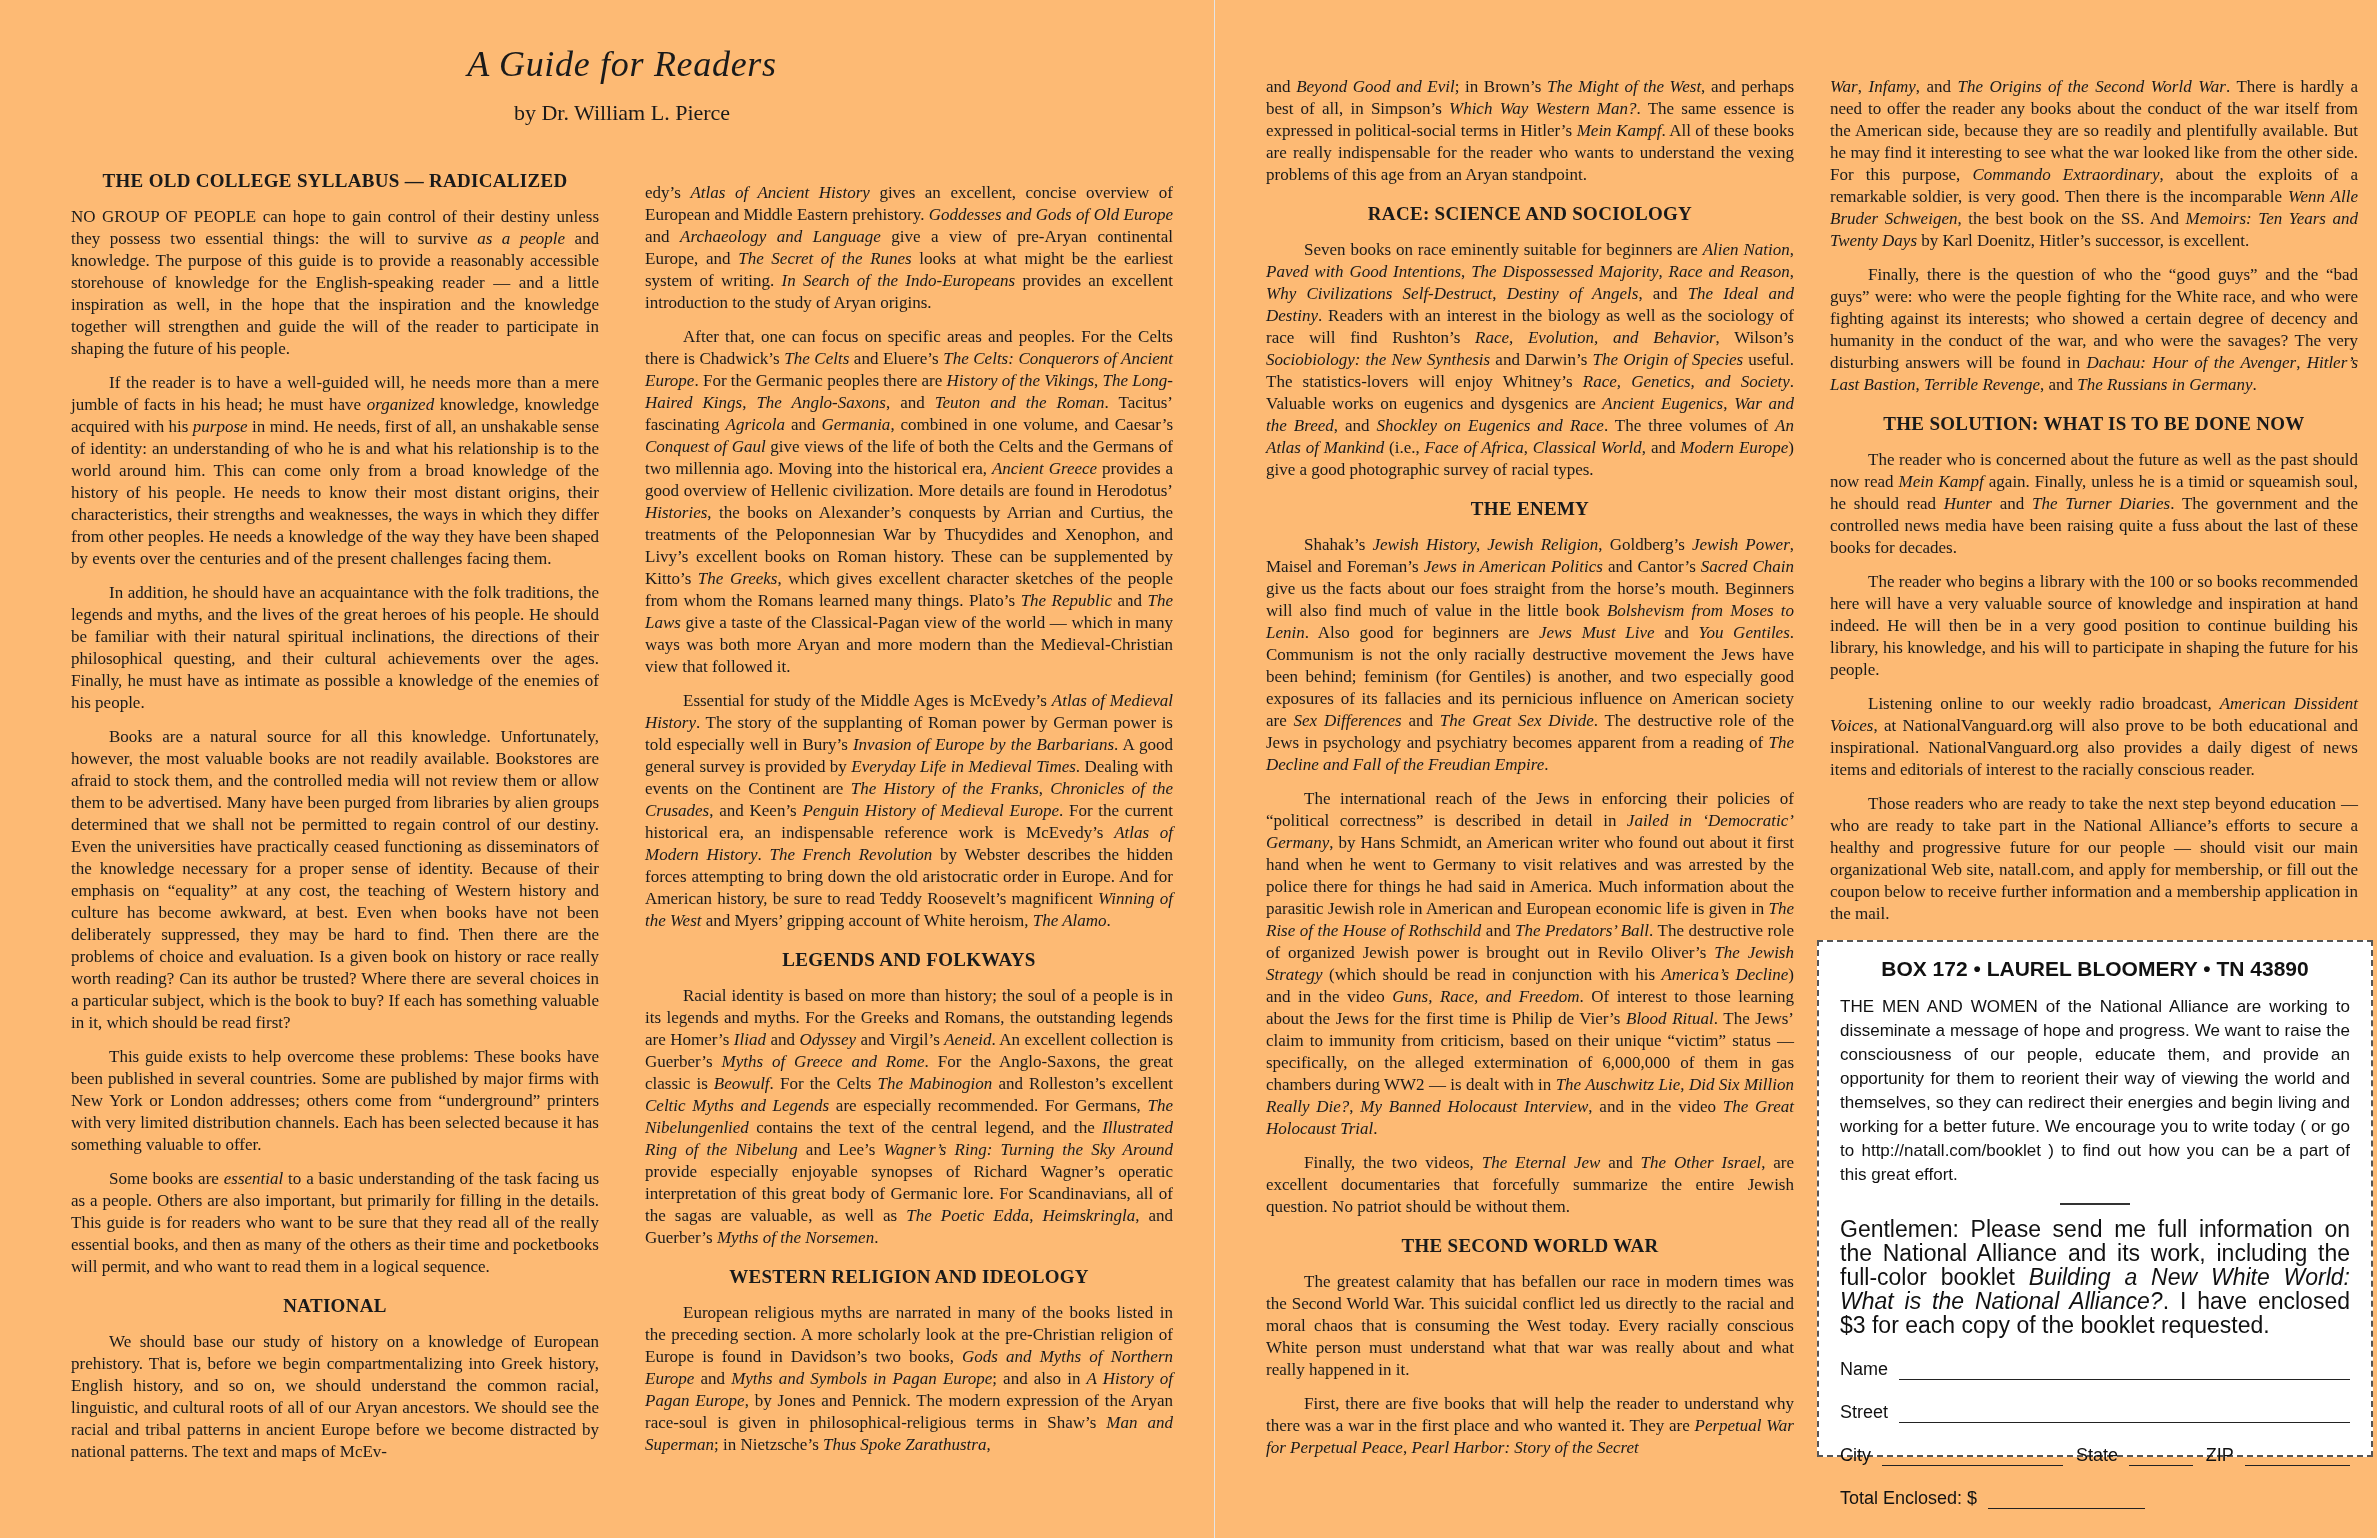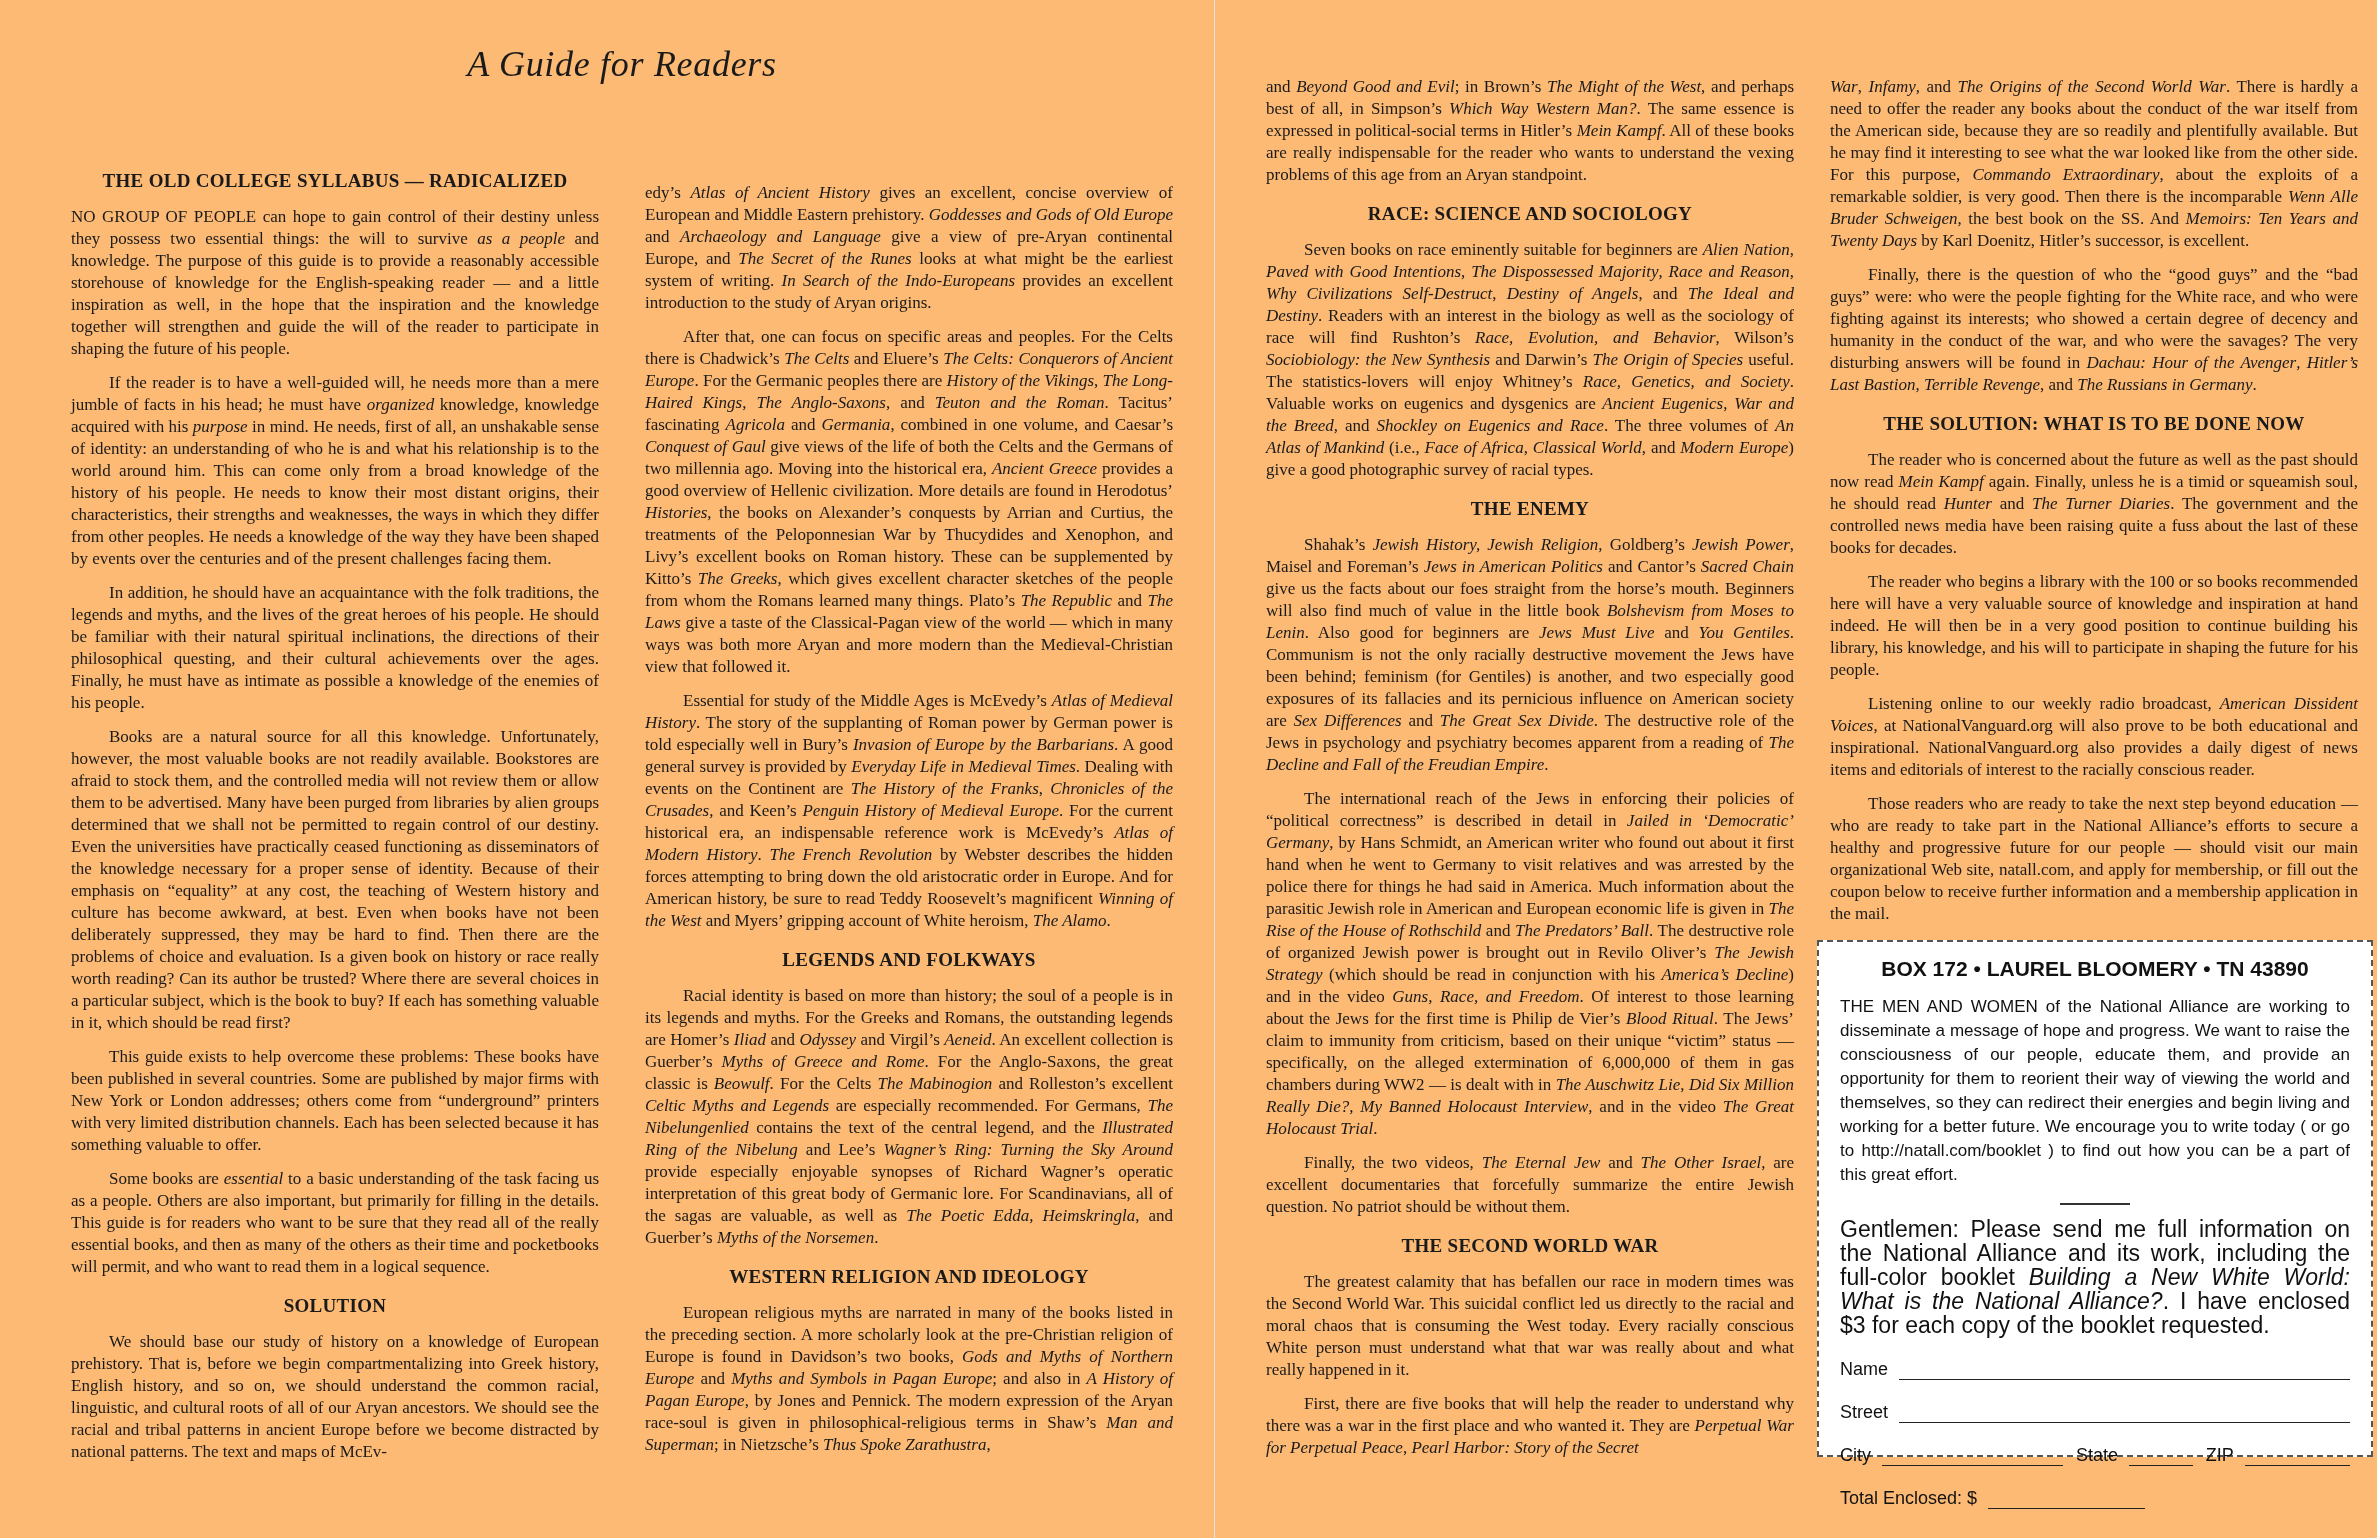--- a/index.html
+++ b/index.html
@@ -40,31 +40,32 @@
   .w-total{width:157px;}
 </style>
 </head>
 <body>
 
 <div class="page">
   <div class="fold"></div>
 
   <header class="masthead">
     <h1 class="doc-title">A Guide for Readers</h1>
+    <div class="doc-byline">by Dr. William L. Pierce</div>
   </header>
 
   <section class="col col1">
       <div class="heading">THE OLD COLLEGE SYLLABUS — RADICALIZED</div>
       <p class="para flush"><span>NO GROUP OF PEOPLE can hope to gain control of their destiny unless they possess two essential things: the will to survive </span><span class="it">as a people</span><span> and knowledge. The purpose of this guide is to provide a reasonably accessible storehouse of knowledge for the English-speaking reader — and a little inspiration as well, in the hope that the inspiration and the knowledge together will strengthen and guide the will of the reader to participate in shaping the future of his people.</span></p>
       <p class="para"><span>If the reader is to have a well-guided will, he needs more than a mere jumble of facts in his head; he must have </span><span class="it">organized</span><span> knowledge, knowledge acquired with his </span><span class="it">purpose</span><span> in mind. He needs, first of all, an unshakable sense of identity: an understanding of who he is and what his relationship is to the world around him. This can come only from a broad knowledge of the history of his people. He needs to know their most distant origins, their characteristics, their strengths and weaknesses, the ways in which they differ from other peoples. He needs a knowledge of the way they have been shaped by events over the centuries and of the present challenges facing them.</span></p>
       <p class="para"><span>In addition, he should have an acquaintance with the folk traditions, the legends and myths, and the lives of the great heroes of his people. He should be familiar with their natural spiritual inclinations, the directions of their philosophical questing, and their cultural achievements over the ages. Finally, he must have as intimate as possible a knowledge of the enemies of his people.</span></p>
       <p class="para"><span>Books are a natural source for all this knowledge. Unfortunately, however, the most valuable books are not readily available. Bookstores are afraid to stock them, and the controlled media will not review them or allow them to be advertised. Many have been purged from libraries by alien groups determined that we shall not be permitted to regain control of our destiny. Even the universities have practically ceased functioning as disseminators of the knowledge necessary for a proper sense of identity. Because of their emphasis on “equality” at any cost, the teaching of Western history and culture has become awkward, at best. Even when books have not been deliberately suppressed, they may be hard to find. Then there are the problems of choice and evaluation. Is a given book on history or race really worth reading? Can its author be trusted? Where there are several choices in a particular subject, which is the book to buy? If each has something valuable in it, which should be read first?</span></p>
       <p class="para"><span>This guide exists to help overcome these problems: These books have been published in several countries. Some are published by major firms with New York or London addresses; others come from “underground” printers with very limited distribution channels. Each has been selected because it has something valuable to offer.</span></p>
       <p class="para"><span>Some books are </span><span class="it">essential</span><span> to a basic understanding of the task facing us as a people. Others are also important, but primarily for filling in the details. This guide is for readers who want to be sure that they read all of the really essential books, and then as many of the others as their time and pocketbooks will permit, and who want to read them in a logical sequence.</span></p>
-      <div class="heading">SOLUTION</div>
+      <div class="heading">NATIONAL</div>
       <p class="para"><span>We should base our study of history on a knowledge of European prehistory. That is, before we begin compartmentalizing into Greek history, English history, and so on, we should understand the common racial, linguistic, and cultural roots of all of our Aryan ancestors. We should see the racial and tribal patterns in ancient Europe before we become distracted by national patterns. The text and maps of McEv-</span></p>
     </section>
   <section class="col col2">
       <p class="para flush"><span>edy’s </span><span class="it">Atlas of Ancient History</span><span> gives an excellent, concise overview of European and Middle Eastern prehistory. </span><span class="it">Goddesses and Gods of Old Europe</span><span> and </span><span class="it">Archaeology and Language</span><span> give a view of pre-Aryan continental Europe, and </span><span class="it">The Secret of the Runes</span><span> looks at what might be the earliest system of writing. </span><span class="it">In Search of the Indo-Europeans</span><span> provides an excellent introduction to the study of Aryan origins.</span></p>
       <p class="para"><span>After that, one can focus on specific areas and peoples. For the Celts there is Chadwick’s </span><span class="it">The Celts</span><span> and Eluere’s </span><span class="it">The Celts: Conquerors of Ancient Europe</span><span>. For the Germanic peoples there are </span><span class="it">History of the Vikings</span><span>, </span><span class="it">The Long-Haired Kings</span><span>, </span><span class="it">The Anglo-Saxons</span><span>, and </span><span class="it">Teuton and the Roman</span><span>. Tacitus’ fascinating </span><span class="it">Agricola</span><span> and </span><span class="it">Germania</span><span>, combined in one volume, and Caesar’s </span><span class="it">Conquest of Gaul</span><span> give views of the life of both the Celts and the Germans of two millennia ago. Moving into the historical era, </span><span class="it">Ancient Greece</span><span> provides a good overview of Hellenic civilization. More details are found in Herodotus’ </span><span class="it">Histories</span><span>, the books on Alexander’s conquests by Arrian and Curtius, the treatments of the Peloponnesian War by Thucydides and Xenophon, and Livy’s excellent books on Roman history. These can be supplemented by Kitto’s </span><span class="it">The Greeks</span><span>, which gives excellent character sketches of the people from whom the Romans learned many things. Plato’s </span><span class="it">The Republic</span><span> and </span><span class="it">The Laws</span><span> give a taste of the Classical-Pagan view of the world — which in many ways was both more Aryan and more modern than the Medieval-Christian view that followed it.</span></p>
       <p class="para"><span>Essential for study of the Middle Ages is McEvedy’s </span><span class="it">Atlas of Medieval History</span><span>. The story of the supplanting of Roman power by German power is told especially well in Bury’s </span><span class="it">Invasion of Europe by the Barbarians</span><span>. A good general survey is provided by </span><span class="it">Everyday Life in Medieval Times</span><span>. Dealing with events on the Continent are </span><span class="it">The History of the Franks</span><span>, </span><span class="it">Chronicles of the Crusades</span><span>, and Keen’s </span><span class="it">Penguin History of Medieval Europe</span><span>. For the current historical era, an indispensable reference work is McEvedy’s </span><span class="it">Atlas of Modern History</span><span>. </span><span class="it">The French Revolution</span><span> by Webster describes the hidden forces attempting to bring down the old aristocratic order in Europe. And for American history, be sure to read Teddy Roosevelt’s magnificent </span><span class="it">Winning of the West</span><span> and Myers’ gripping account of White heroism, </span><span class="it">The Alamo</span><span>.</span></p>
       <div class="heading">LEGENDS AND FOLKWAYS</div>
       <p class="para"><span>Racial identity is based on more than history; the soul of a people is in its legends and myths. For the Greeks and Romans, the outstanding legends are Homer’s </span><span class="it">Iliad</span><span> and </span><span class="it">Odyssey</span><span> and Virgil’s </span><span class="it">Aeneid</span><span>. An excellent collection is Guerber’s </span><span class="it">Myths of Greece and Rome</span><span>. For the Anglo-Saxons, the great classic is </span><span class="it">Beowulf</span><span>. For the Celts </span><span class="it">The Mabinogion</span><span> and Rolleston’s excellent </span><span class="it">Celtic Myths and Legends</span><span> are especially recommended. For Germans, </span><span class="it">The Nibelungenlied</span><span> contains the text of the central legend, and the </span><span class="it">Illustrated Ring of the Nibelung</span><span> and Lee’s </span><span class="it">Wagner’s Ring: Turning the Sky Around</span><span> provide especially enjoyable synopses of Richard Wagner’s operatic interpretation of this great body of Germanic lore. For Scandinavians, all of the sagas are valuable, as well as </span><span class="it">The Poetic Edda</span><span>, </span><span class="it">Heimskringla</span><span>, and Guerber’s </span><span class="it">Myths of the Norsemen</span><span>.</span></p>
       <div class="heading">WESTERN RELIGION AND IDEOLOGY</div>
       <p class="para"><span>European religious myths are narrated in many of the books listed in the preceding section. A more scholarly look at the pre-Christian religion of Europe is found in Davidson’s two books, </span><span class="it">Gods and Myths of Northern Europe</span><span> and </span><span class="it">Myths and Symbols in Pagan Europe</span><span>; and also in </span><span class="it">A History of Pagan Europe</span><span>, by Jones and Pennick. The modern expression of the Aryan race-soul is given in philosophical-religious terms in Shaw’s </span><span class="it">Man and Superman</span><span>; in Nietzsche’s </span><span class="it">Thus Spoke Zarathustra</span><span>,</span></p>

